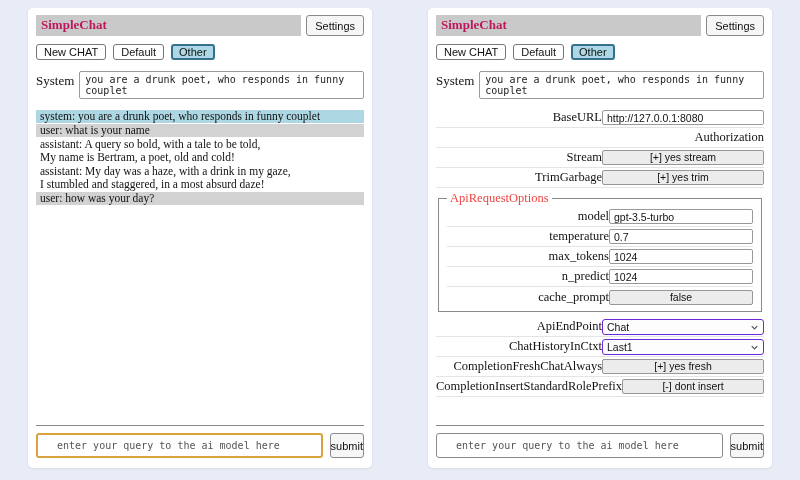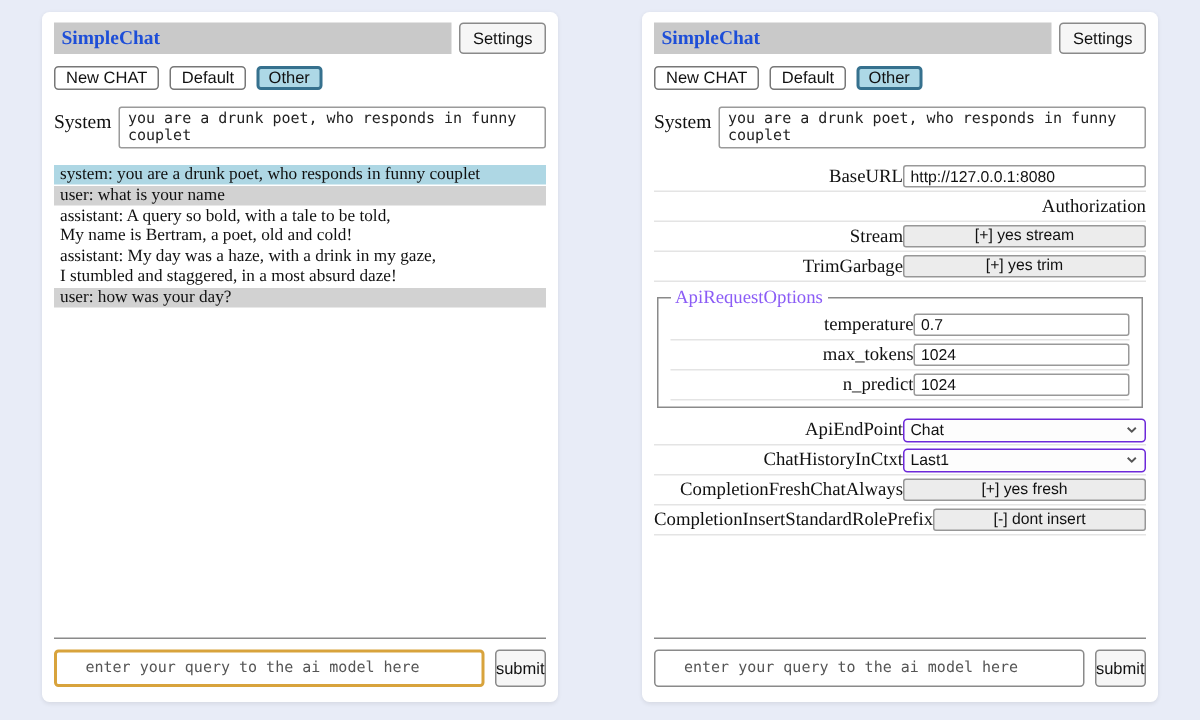--- a/index.html
+++ b/index.html
@@ -23,21 +23,21 @@
     flex-direction: column;
   }
   
   .hdr { display: flex; gap: 5px; align-items: stretch; }
   .hdr-bar {
     flex: 1;
     background: #c9c9c9;
     font-size: 13px;
     font-weight: bold;
     padding: 2px 5px 3px 5px;
-    color: #1d4ed8;
+    color: #be185d;
   }
   .btn {
     font-family: "Liberation Sans", sans-serif;
     font-size: 11px;
     color: #111;
     background: #f6f6f6;
     border: 1px solid #8a8a8a;
     border-radius: 3px;
     padding: 1px 8px;
     cursor: pointer;
@@ -145,21 +145,21 @@
     font-size: 10.5px;
     color: #111;
     cursor: pointer;
   }
   .chev { width: 9px; height: 9px; display: inline-block; }
   fieldset.group {
     border: 1px solid #8a8a8a;
     margin: 3px 2px 5px 2px;
     padding: 1px 8px 4px 8px;
   }
-  fieldset.group legend { font-size: 12.5px; padding: 0 3px; color: #8b5cf6; }
+  fieldset.group legend { font-size: 12.5px; padding: 0 3px; color: #ef4444; }
   fieldset.group .ctl-input, fieldset.group .ctl-btn { width: 144px; }
   .rows-bottom { margin-top: 2px; }
 </style>
 </head>
 <body>
 
 <div class="panel">
   <div class="hdr">
     <div class="hdr-bar">SimpleChat</div>
     <button class="btn">Settings</button>
@@ -218,30 +218,38 @@
       <button class="ctl-btn">[+] yes stream</button>
     </div>
     <div class="srow">
       <span class="slabel">TrimGarbage</span>
       <button class="ctl-btn">[+] yes trim</button>
     </div>
 
     <fieldset class="group">
       <legend>ApiRequestOptions</legend>
       <div class="srow">
+        <span class="slabel">model</span>
+        <input class="ctl-input" value="gpt-3.5-turbo" style="">
+      </div>
+      <div class="srow">
         <span class="slabel">temperature</span>
         <input class="ctl-input" value="0.7" style="">
       </div>
       <div class="srow">
         <span class="slabel">max_tokens</span>
         <input class="ctl-input" value="1024" style="">
       </div>
       <div class="srow">
         <span class="slabel">n_predict</span>
         <input class="ctl-input" value="1024" style="">
+      </div>
+      <div class="srow" style="border-bottom:none">
+        <span class="slabel">cache_prompt</span>
+        <button class="ctl-btn">false</button>
       </div>
     </fieldset>
 
     <div class="rows-bottom">
       <div class="srow">
         <span class="slabel">ApiEndPoint</span>
         <div class="ctl-select">
           <span>Chat</span>
           <span class="chev">
             <svg viewBox="0 0 10 10" width="9" height="9">

